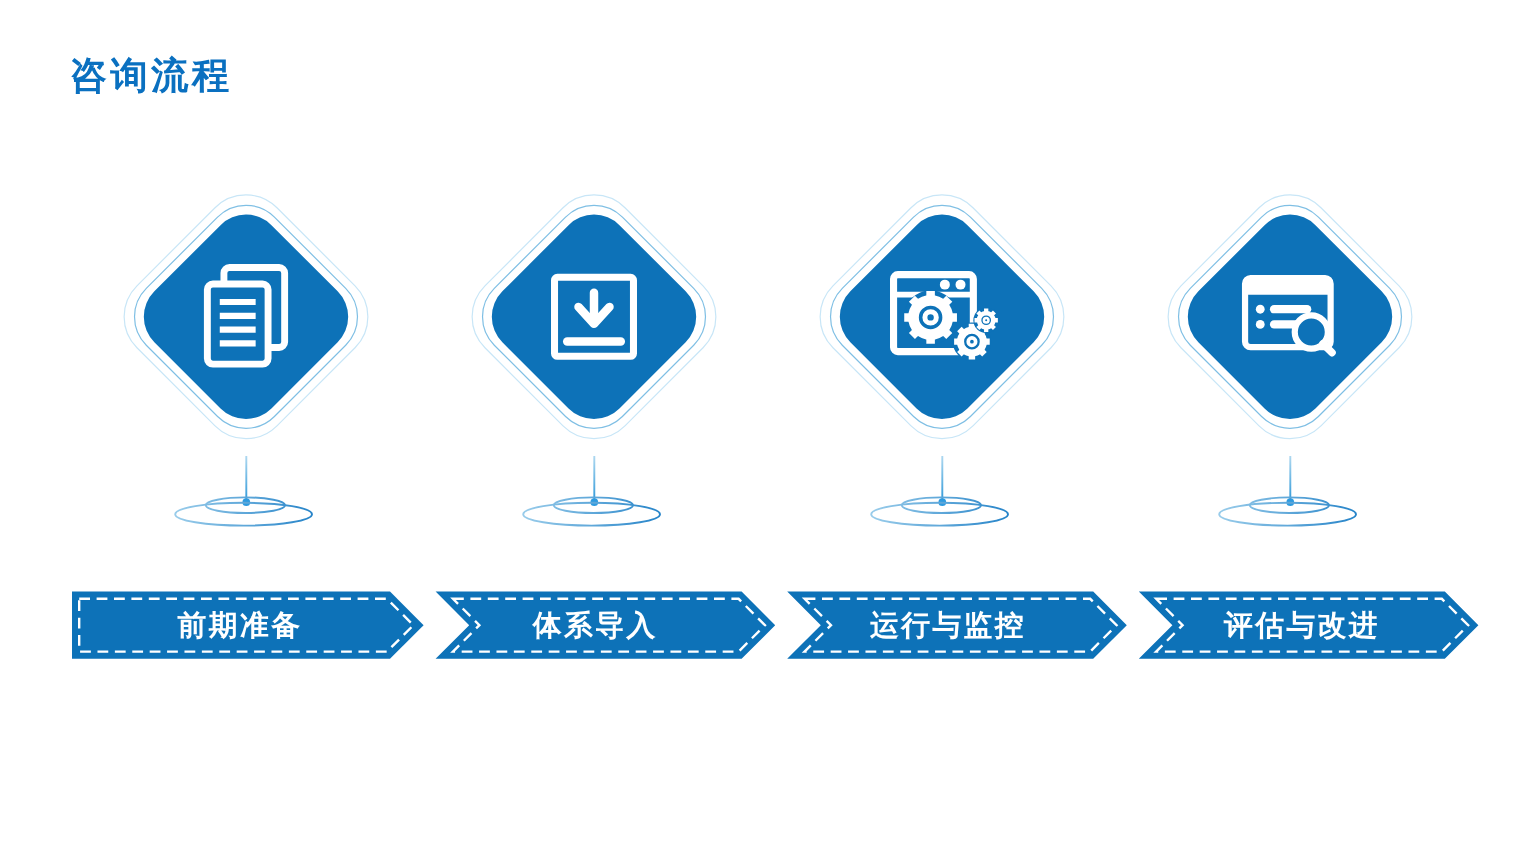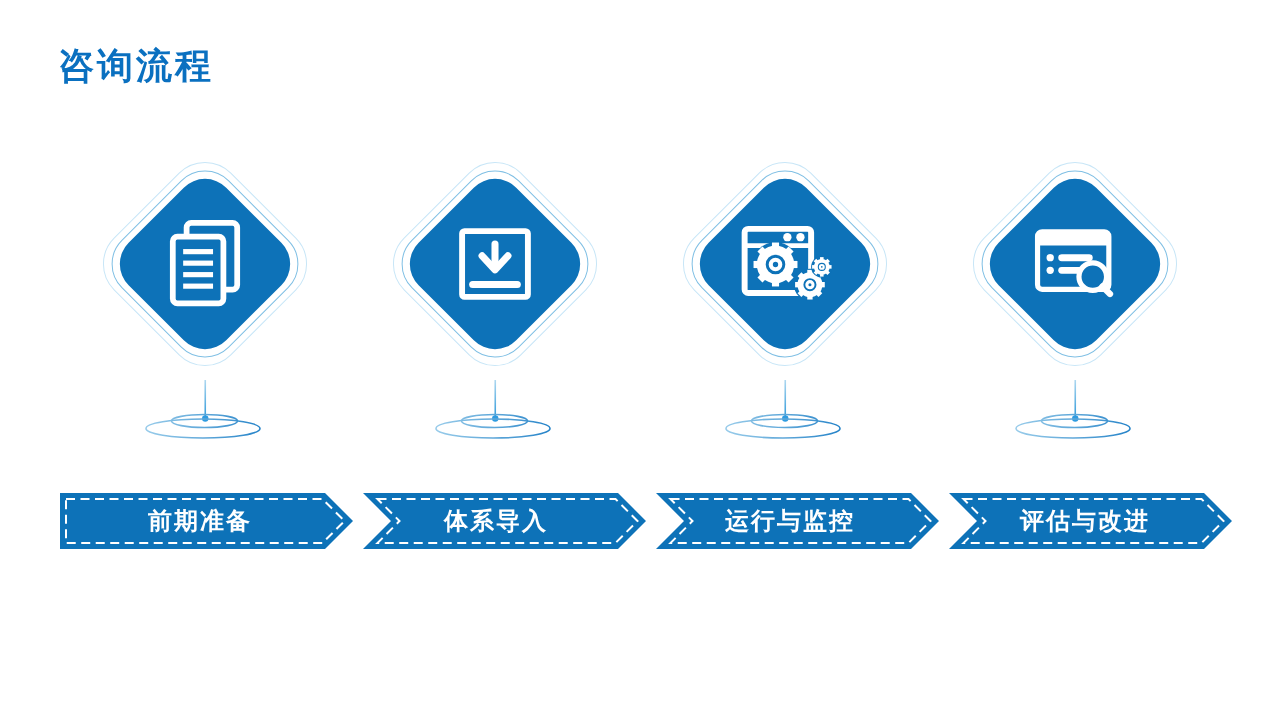--- a/index.html
+++ b/index.html
@@ -8,21 +8,21 @@
     font-family: "Liberation Sans", "DejaVu Sans", sans-serif;
     background: #ffffff;
     position: relative;
     overflow: hidden;
   }
   .slide { position: absolute; inset: 0; background: #ffffff; }
 
   .slide-title {
     position: absolute;
     left: 58px; top: 42px;
-    font-size: 36px;
+    font-size: 31px;
     font-weight: 700;
     letter-spacing: 3px;
     color: #0a70c0;
   }
 
   
   .stage {
     position: absolute;
     top: 140px;
     width: 240px;

